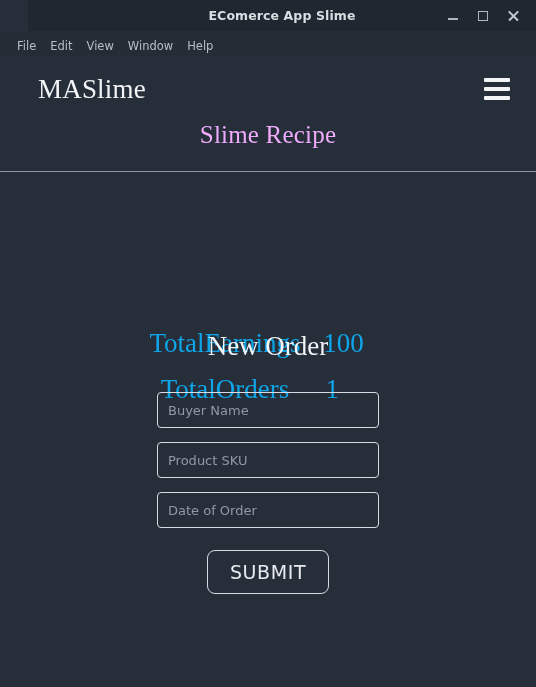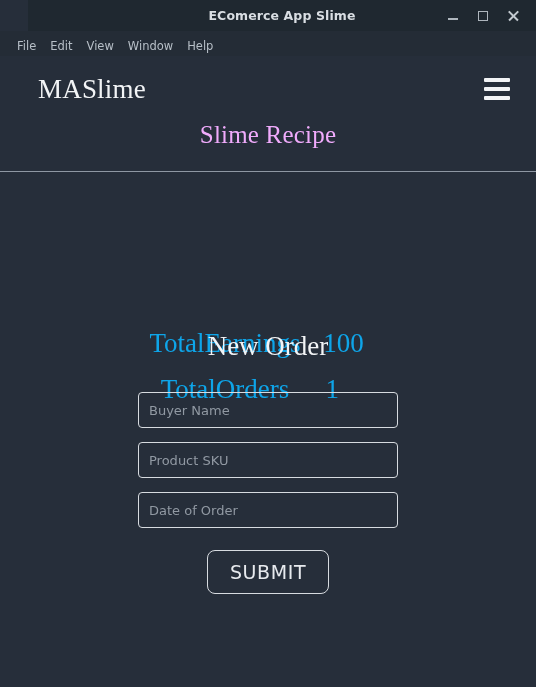--- a/index.html
+++ b/index.html
@@ -192,21 +192,21 @@
   }
   .form-title {
     font-family: "Liberation Serif", serif;
     font-size: 27px;
     color: #F2F4F6;
     margin: 0 0 30px 0;
     font-weight: normal;
     line-height: 32px;
   }
   .field {
-    width: 260px;
+    width: 222px;
     height: 36px;
     box-sizing: border-box;
     background: transparent;
     border: 1px solid #D7DBE0;
     border-radius: 4px;
     color: #E7EAEE;
     font-family: "DejaVu Sans", sans-serif;
     font-size: 13px;
     padding: 0 10px;
     margin-bottom: 14px;

